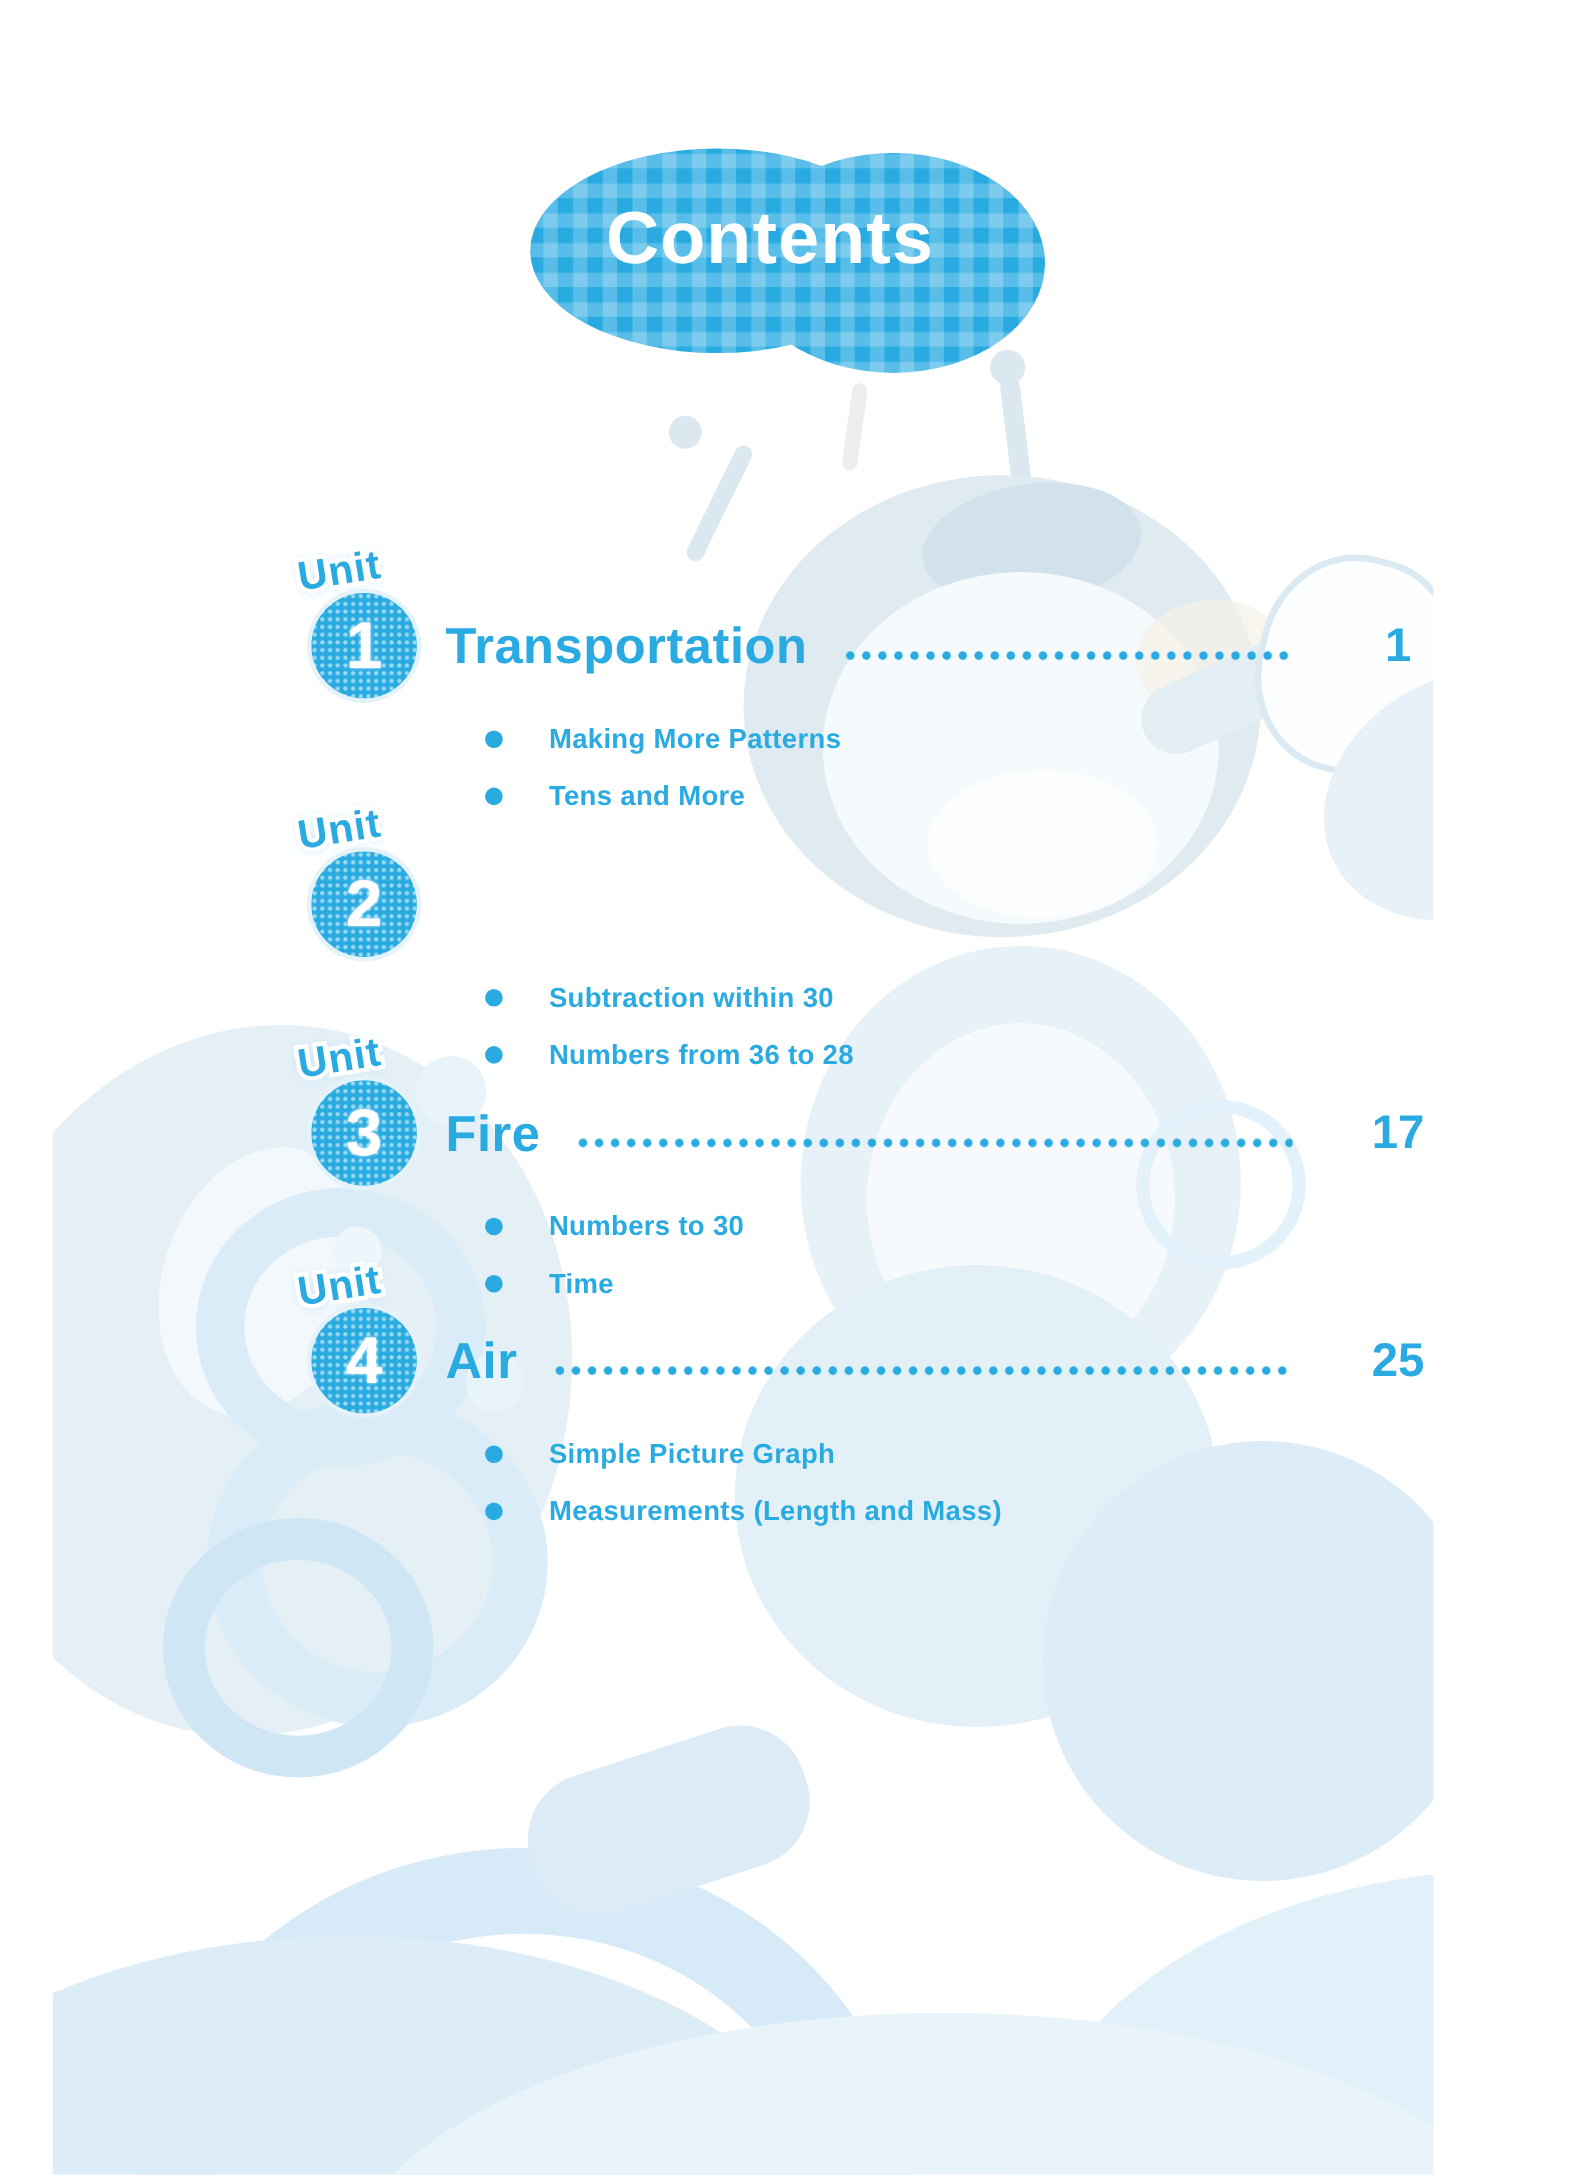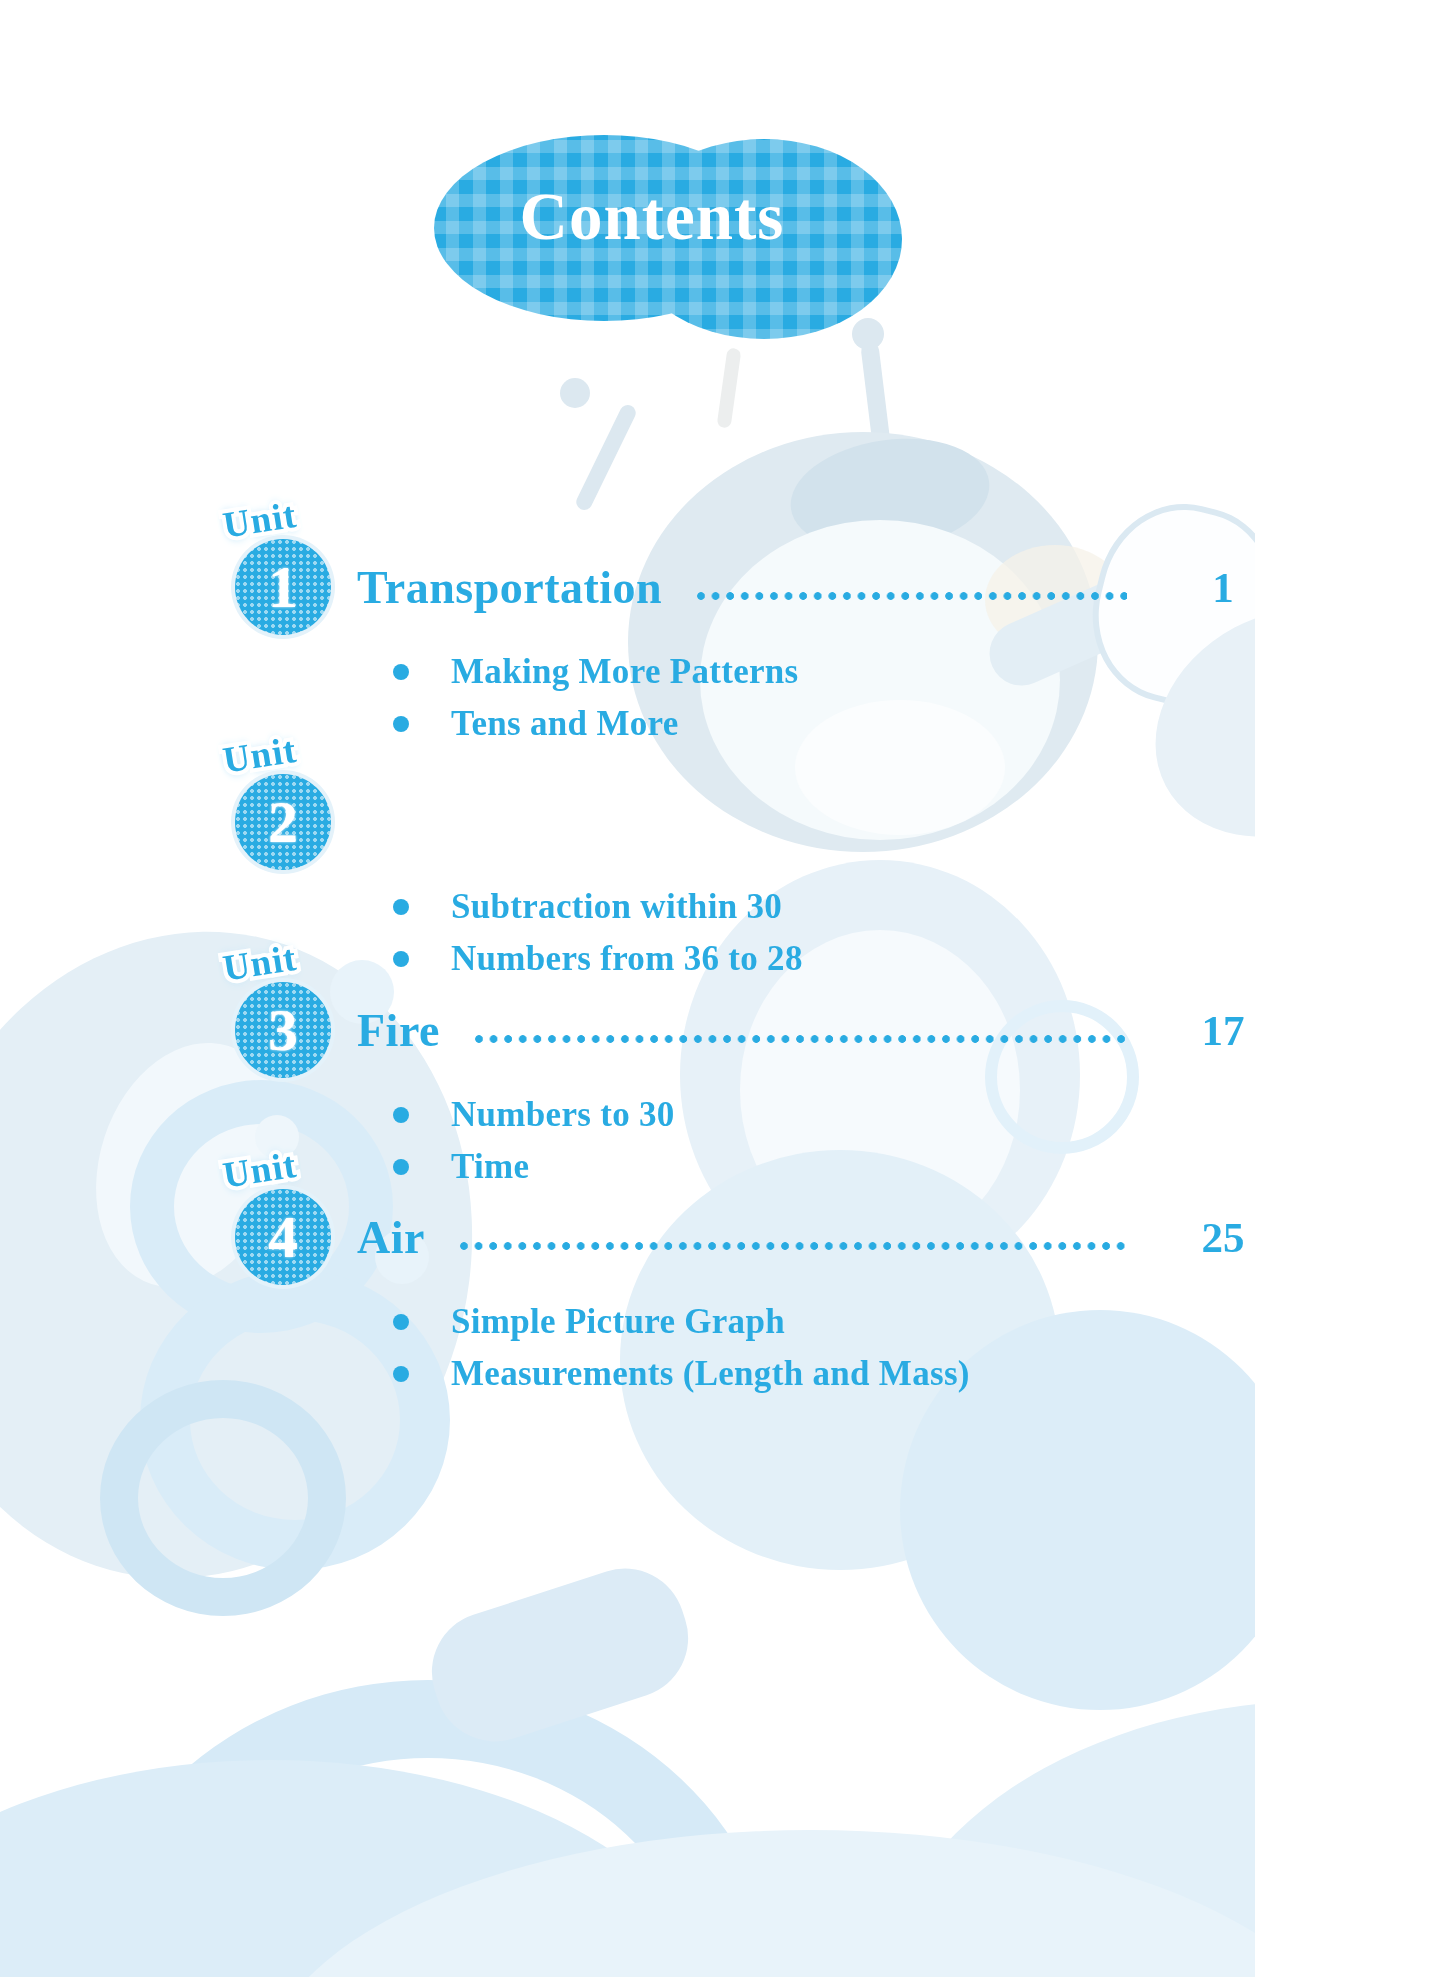--- a/index.html
+++ b/index.html
@@ -1,22 +1,23 @@
 <!DOCTYPE html>
 <html><head>
 <meta charset="utf-8">
 <style>
   html,body{margin:0;padding:0;background:#ffffff;}
   .page{
     position:relative;
     width:1255px;height:1977px;
     background:#ffffff;
     overflow:hidden;
-    font-family:Liberation Serif, serif;
+    font-family:Liberation Sans, sans-serif;
     font-weight:bold;
+    margin-left:48px;
   }
   
   .decor{position:absolute;z-index:1;}
   .sh{position:absolute;border-radius:50%;}
   
   .blob-wrap{position:absolute;left:432px;top:126px;width:472px;height:218px;z-index:6;}
   .blob-wrap svg{position:absolute;left:0;top:0;}
   .contents-text{
     position:absolute;left:0;top:52px;width:440px;
     text-align:center;color:#ffffff;
@@ -59,21 +60,21 @@
     background-image:radial-gradient(circle at 5px 5px, #29ABE2 3.5px, rgba(0,0,0,0) 4.2px);
     background-size:14.6px 10px;background-repeat:repeat-x;
   }
   .pagenum{width:140px;text-align:center;font-size:43px;}
   .topics{margin:6px 0 0 0;}
   .topic{
     display:flex;align-items:center;
     margin:12px 0 0 168px;height:40px;
   }
   .topic .dot{width:16px;height:16px;border-radius:50%;background:#29ABE2;flex:none;}
-  .topic .t-label{margin-left:42px;font-size:35px;white-space:nowrap;letter-spacing:0.3px;}
+  .topic .t-label{margin-left:42px;font-size:25px;white-space:nowrap;letter-spacing:0.3px;}
 </style>
 </head>
 <body>
 
 <div class="page">
 
   <div class="decor">
 
     <div class="sh" style="left:598px;top:400px;width:16px;height:115px;background:#dce8f0;border-radius:9px;transform:rotate(26deg);"></div>
     <div class="sh" style="left:560px;top:378px;width:30px;height:30px;background:#dce8f0;"></div>

